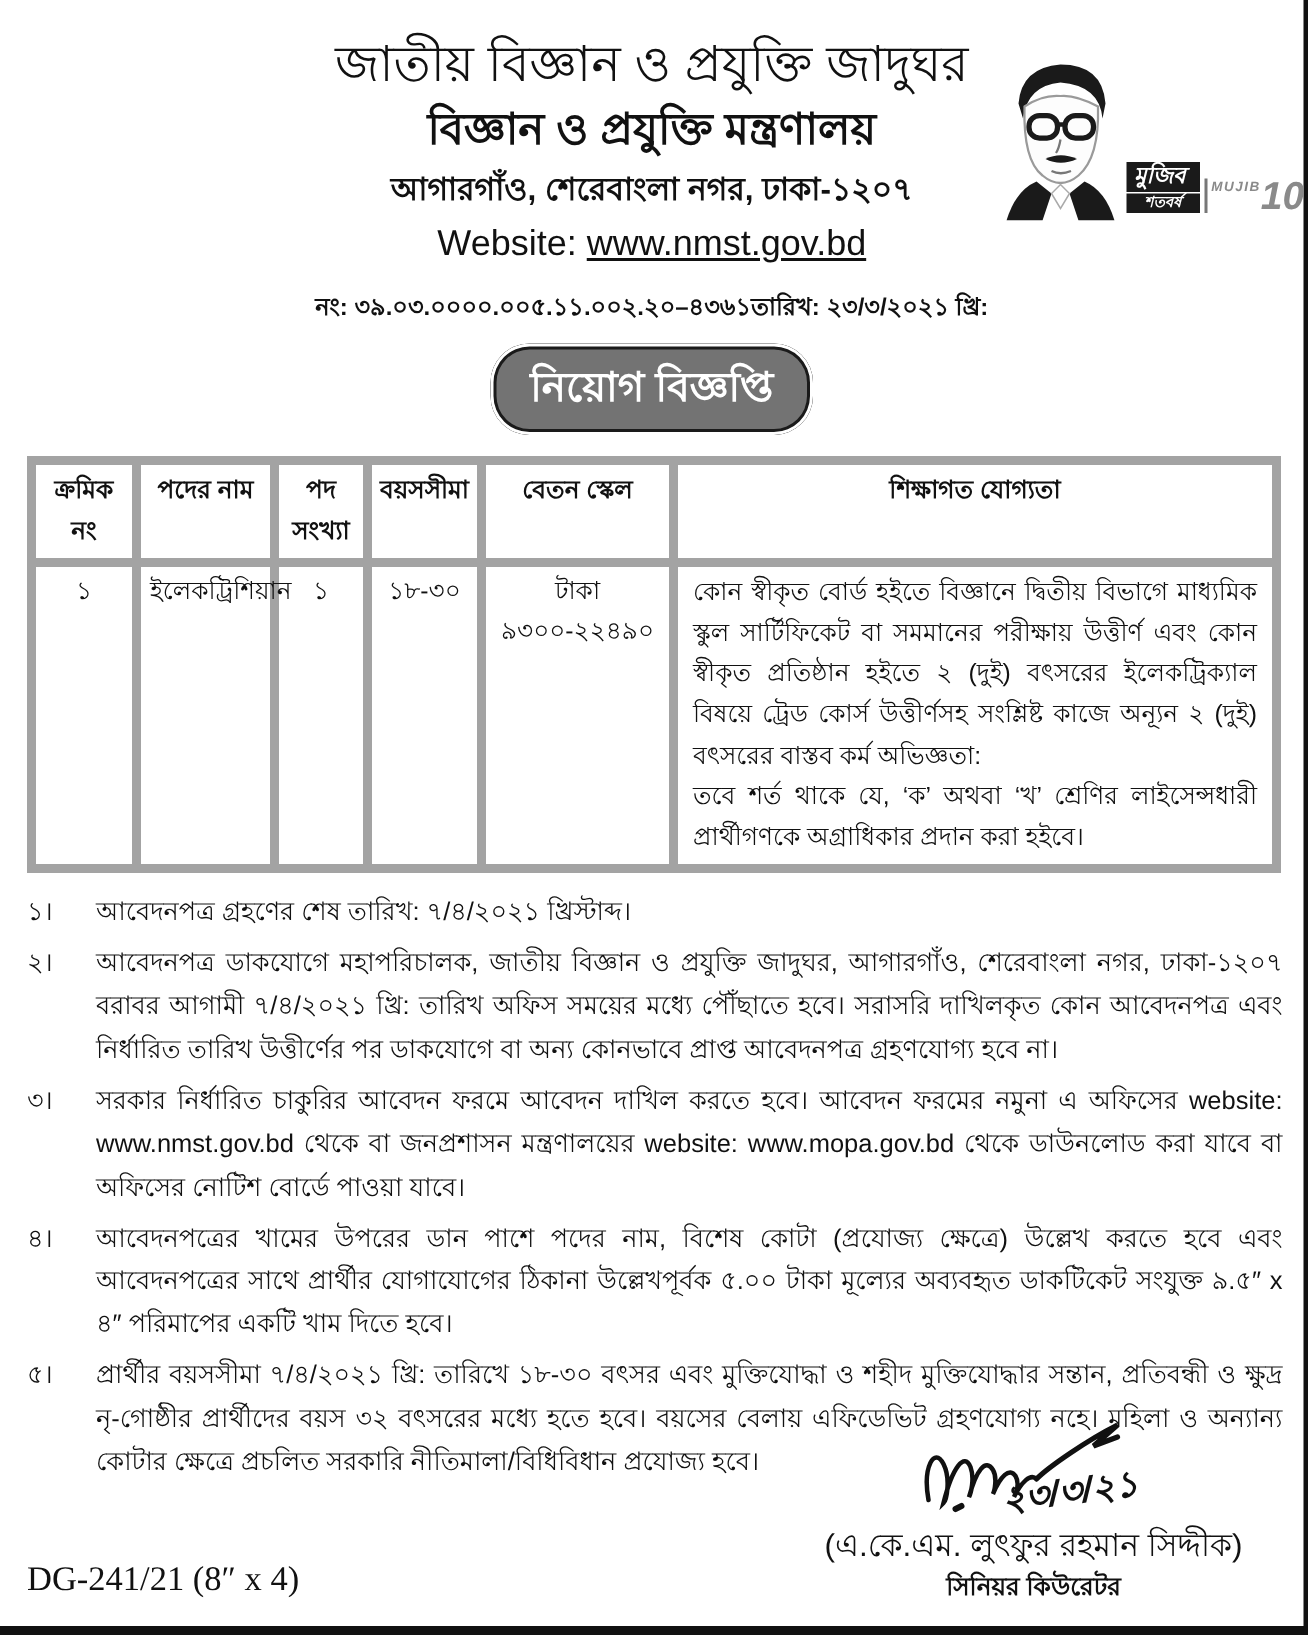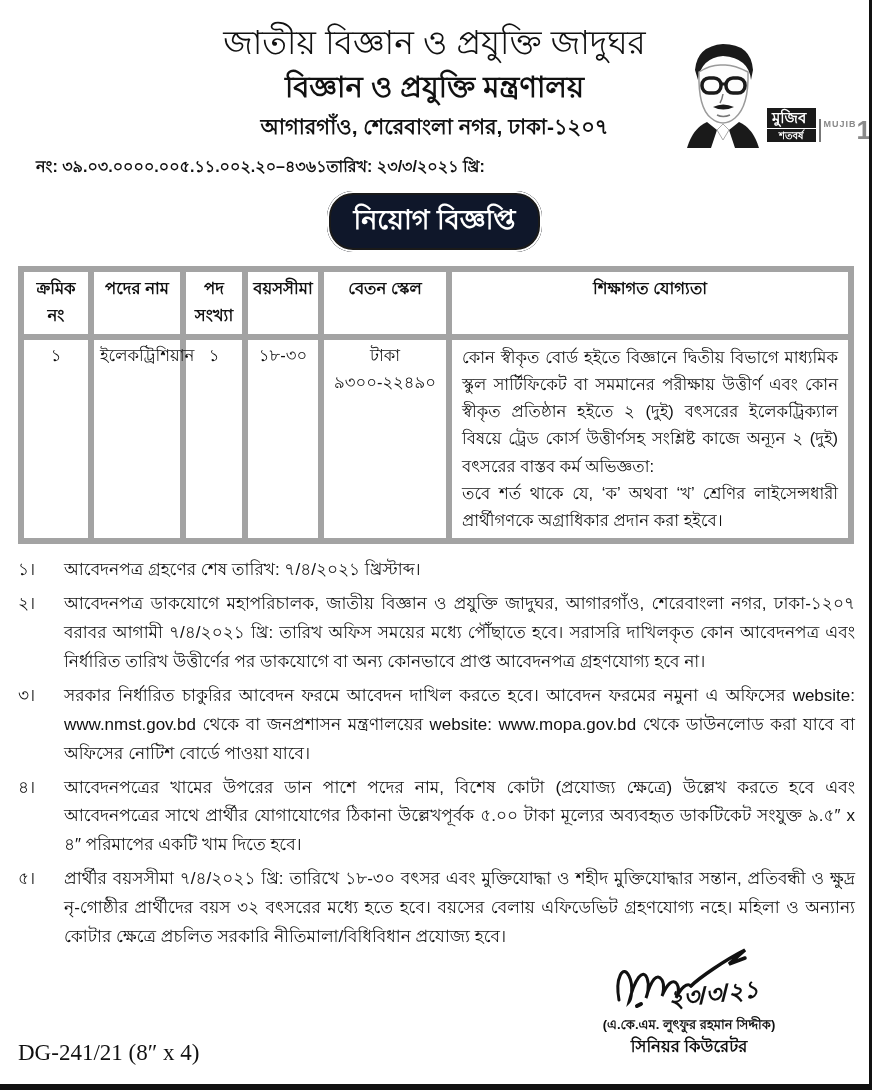--- a/index.html
+++ b/index.html
@@ -16,35 +16,35 @@
     overflow:hidden;
   }
   
   .header{padding-top:22px;text-align:center;line-height:1.25;}
   .org-name{font-size:33px;font-weight:normal;}
   .ministry{font-size:29px;font-weight:bold;margin-top:6px;}
   .address{font-size:21px;font-weight:bold;margin-top:8px;}
   .website{font-size:24px;margin-top:8px;}
   .website a{color:#111;text-decoration:underline;}
   
-  .logo{position:absolute;top:34px;right:16px;width:180px;height:118px;}
+  .logo{position:absolute;top:34px;right:32px;width:180px;height:118px;font-style:italic;}
   .logo-inner{display:flex;align-items:flex-end;height:100%;}
   .logo-text{display:flex;align-items:flex-end;margin-left:-6px;margin-bottom:10px;}
   .logo-bn{display:flex;flex-direction:column;gap:1px;}
   .logo-bn .bn1{background:#1a1a1a;color:#fff;font-weight:bold;font-size:15px;padding:2px 5px;line-height:1.1;}
   .logo-bn .bn2{background:#1a1a1a;color:#fff;font-weight:bold;font-size:10px;padding:1px 12px;line-height:1.1;text-align:center;}
   .logo-en{display:flex;flex-direction:row;border-left:2px solid #777;margin-left:3px;padding-left:3px;color:#8a8a8a;}
   .logo-en .en1{font-size:9px;font-weight:bold;letter-spacing:1px;}
   .logo-en .en2{font-size:26px;font-weight:bold;line-height:0.9;}
   
-  .meta{display:flex;justify-content:flex-start;padding:0 36px;margin-top:14px;font-size:16px;font-weight:bold;}
+  .meta{display:flex;justify-content:center;padding:0 36px;margin-top:14px;font-size:16px;font-weight:bold;}
   
   .badge-wrap{text-align:center;margin-top:10px;}
   .badge{
-    display:inline-block;background:#0f172a;color:#fff;
+    display:inline-block;background:#737373;color:#fff;
     font-size:27px;font-weight:bold;
     padding:8px 26px;border-radius:26px;
     box-shadow:inset 0 0 0 2px #fff, inset 0 0 0 4px #1a1a1a;
   }
   
   .intro{padding:0 18px;margin-top:16px;font-size:17px;line-height:1.75;text-align:justify;}
   
   table.post-table{border-collapse:collapse;margin:14px 18px 0 18px;width:836px;table-layout:fixed;}
   .post-table th,.post-table td{border:6px solid #a3a3a3;font-size:16.5px;vertical-align:top;padding:3px 6px;}
   .post-table th{font-weight:bold;text-align:center;padding:4px 2px;}
@@ -55,34 +55,35 @@
   .col-age{width:76px;}.col-scale{width:128px;}
   
   .cond-heading{padding:0 18px;margin-top:18px;font-size:20px;font-weight:bold;}
   .cond-list{margin-top:12px;padding:0 14px 0 18px;}
   .cond-item{display:flex;margin-bottom:5px;font-size:17px;line-height:1.7;}
   .cond-num{width:46px;flex:none;}
   .cond-text{flex:1;text-align:justify;}
   
   .sig-block{position:absolute;right:40px;top:938px;width:280px;text-align:center;}
   .sig-art{position:relative;height:78px;}
-  .sig-name{font-size:13px;font-weight:bold;line-height:1.4;}
+  .sig-name{font-size:21px;font-weight:normal;line-height:1.4;}
   .sig-title{font-size:16.5px;font-weight:bold;}
   
   .print-code{position:absolute;left:18px;bottom:18px;font-size:23px;font-family:"Liberation Serif","DejaVu Serif",serif;}
 </style>
 </head>
 <body>
 
 <div class="page">
 
   <div class="header">
     <div class="org-name">জাতীয় বিজ্ঞান ও প্রযুক্তি জাদুঘর</div>
     <div class="ministry">বিজ্ঞান ও প্রযুক্তি মন্ত্রণালয়</div>
     <div class="address">আগারগাঁও, শেরেবাংলা নগর, ঢাকা-১২০৭</div>
+    <div class="website"><span>Website: </span><a href="#">www.nmst.gov.bd</a></div>
   </div>
 
   <div class="logo">
     <div class="logo-inner">
       <span>
         <svg width="100" height="112" viewBox="0 0 100 112">
 
           <path d="M22,34 Q24,10 50,8 Q78,8 80,34 L78,44 Q76,22 50,20 Q28,22 25,44 Z" fill="#1a1a1a"></path>
 
           <path d="M26,36 Q25,72 38,82 Q50,92 62,82 Q76,70 75,36 Q60,28 50,29 Q38,28 26,36 Z" fill="#fdfdfd" stroke="#9a9a9a" stroke-width="1.5"></path>

